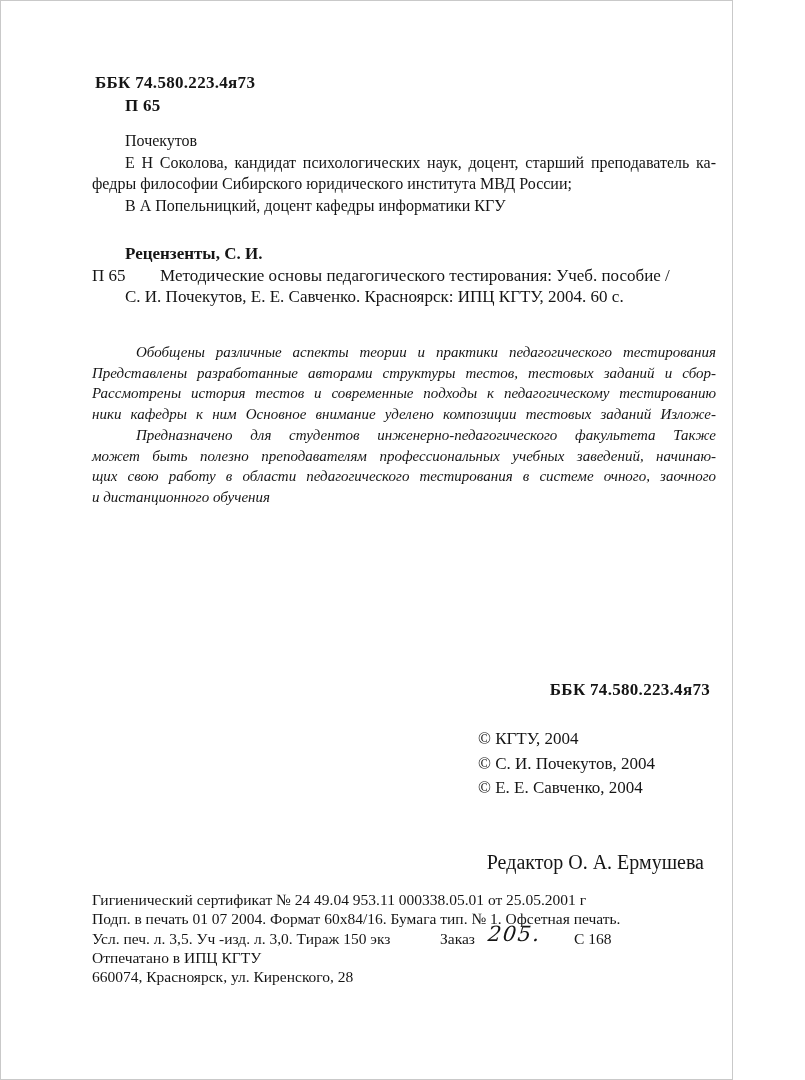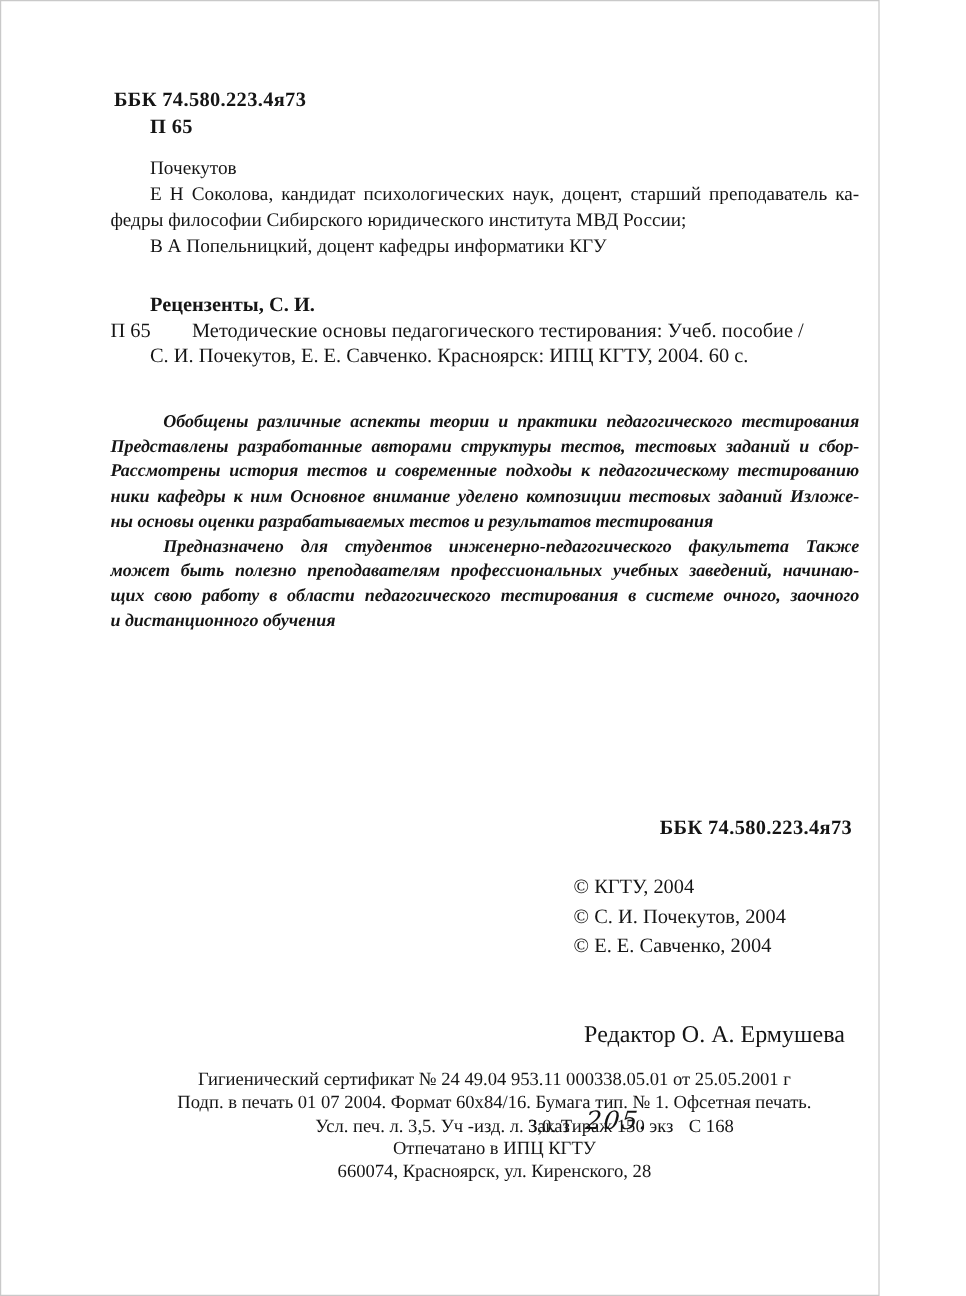--- a/index.html
+++ b/index.html
@@ -48,21 +48,21 @@
   }
   .card .author { margin-left: 33px; font-weight: 700; }
   .card .code { position: absolute; left: 0; top: 21.5px; }
   .card .t1 { margin-left: 68px; }
   .card .t2 { margin-left: 33px; }
 
   
   .annotation {
     left: 92px; top: 342px; width: 624px;
     font-size: 15px; font-style: italic; line-height: 20.7px;
-    font-weight: 700;
+    font-weight: 400;
   }
   .annotation .first { padding-left: 44px; }
 
   
   .bbk-bottom {
     left: 0; top: 680px; width: 710px;
     text-align: right;
     font-size: 17px; font-weight: 600;
     letter-spacing: 0.3px;
   }
@@ -76,21 +76,21 @@
   
   .editor {
     left: 0; top: 851px; width: 704px;
     text-align: right;
     font-size: 20px;
   }
 
   
   .imprint {
     left: 92px; top: 890px; width: 640px;
-    font-size: 15.5px; line-height: 19.3px; text-align: center;
+    font-size: 15.5px; line-height: 19.3px;
   }
   .order-line { position: relative; }
   .order-label { position: absolute; left: 348px; top: 0; }
   .order-number {
     position: absolute; left: 396px; top: -4px;
     font-size: 21px; font-style: italic;
     font-family: "DejaVu Serif", serif;
     letter-spacing: 1.5px;
     display: inline-block;
     transform: skewX(-6deg);
@@ -119,21 +119,20 @@
     <span class="code nw">П 65</span>
     <div class="t1 nw">Методические основы педагогического тестирования: Учеб. пособие /</div>
     <div class="t2 nw">С. И. Почекутов, Е. Е. Савченко. Красноярск: ИПЦ  КГТУ, 2004. 60 с.</div>
   </div>
 
   <div class="blk annotation">
     <div class="first jl">Обобщены различные аспекты теории и практики педагогического тестирования</div>
     <div class="jl">Представлены разработанные авторами структуры тестов, тестовых заданий и сбор-</div>
     <div class="jl">Рассмотрены история тестов и современные подходы к педагогическому тестированию</div>
     <div class="jl">ники кафедры к ним  Основное внимание уделено композиции тестовых заданий  Изложе-</div>
-    <div class="nw">ны основы оценки разрабатываемых тестов и результатов тестирования</div>
     <div class="first jl">Предназначено для студентов инженерно-педагогического факультета  Также</div>
     <div class="jl">может быть полезно преподавателям профессиональных учебных заведений, начинаю-</div>
     <div class="jl">щих свою работу в области педагогического тестирования в системе очного, заочного</div>
     <div class="nw">и дистанционного обучения</div>
   </div>
 
   <div class="blk bbk-bottom">ББК 74.580.223.4я73</div>
 
   <div class="blk copyright">
     <div class="nw">© КГТУ, 2004</div>

